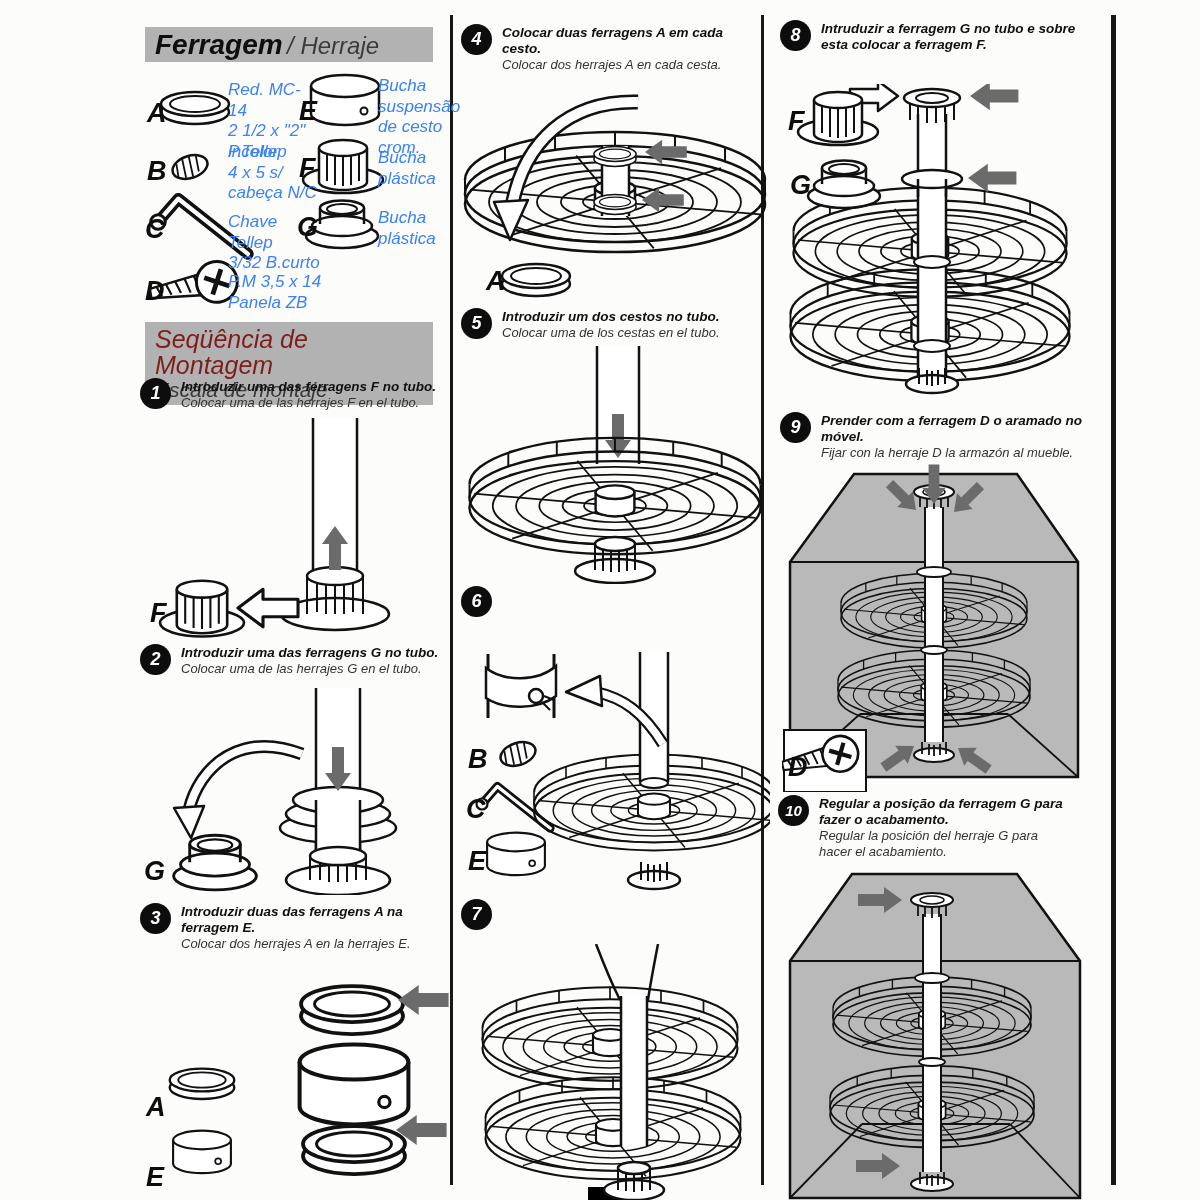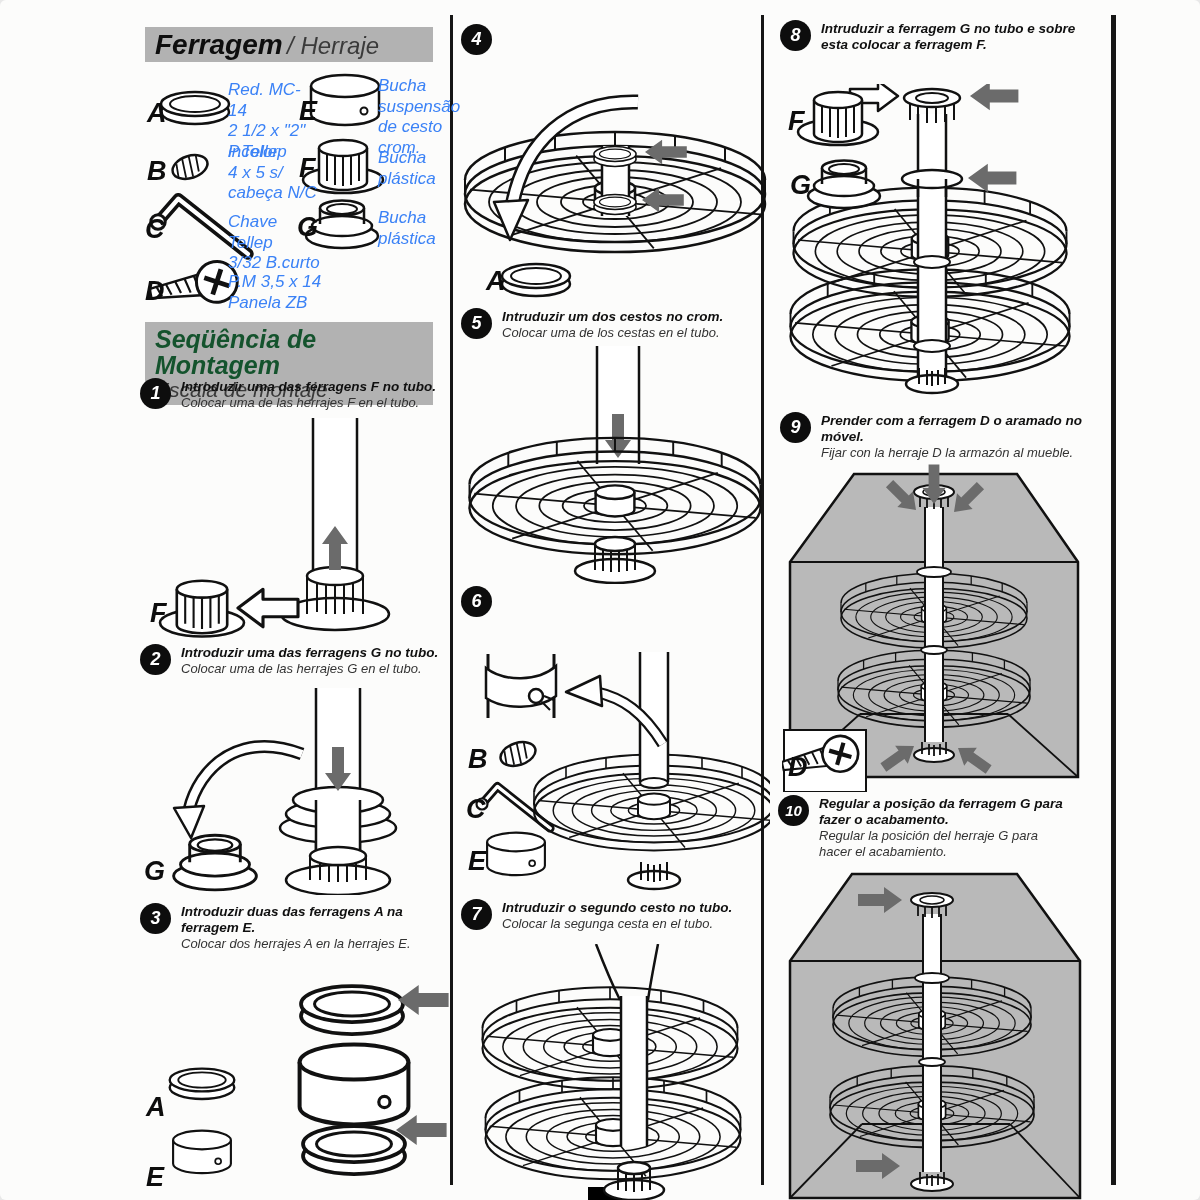--- a/index.html
+++ b/index.html
@@ -1,23 +1,23 @@
 <!DOCTYPE html>
 <html><head>
 <meta charset="utf-8">
 <style>
   html,body{margin:0;padding:0;background:#e8e8e8;}
   .page{position:relative;width:1200px;height:1200px;background:#fcfcfb;overflow:hidden;
-        font-family:"Liberation Sans", sans-serif;color:#161616;margin:0 auto;border-radius:6px;}
+        font-family:"Liberation Sans", sans-serif;color:#161616;margin:0 auto;}
   .abs{position:absolute;}
   .vline{position:absolute;background:#161616;}
   .grayhdr{position:absolute;background:#b2b2b2;font-style:italic;line-height:1.05;}
   .hdr-pt{font-weight:bold;font-size:28px;color:#0e0e0e;display:inline;}
   .hdr-es{font-weight:normal;font-size:24px;color:#3a3a3a;display:inline;}
-  .seq-pt{font-weight:bold;font-size:25px;color:#14532d;}
+  .seq-pt{font-weight:normal;font-size:25px;color:#7f1d1d;}
   .seq-es{font-weight:normal;font-size:21px;color:#3a3a3a;}
   .step{position:absolute;display:flex;align-items:flex-start;}
   .stepnum{flex:0 0 31px;width:31px;height:31px;border-radius:50%;background:#0d0d0d;color:#fff;
            font-weight:bold;font-style:italic;font-size:18px;display:flex;align-items:center;justify-content:center;}
   .steptxt{margin-left:10px;padding-top:1px;}
   .pt{font-weight:bold;font-style:italic;font-size:13.5px;line-height:1.2;color:#101010;white-space:pre-line;}
   .es{font-style:italic;font-size:13px;line-height:1.2;color:#333;white-space:pre-line;}
   .biglabel{position:absolute;font-weight:800;font-style:italic;font-size:27px;color:#0d0d0d;}
   .partdesc{position:absolute;font-style:italic;font-weight:500;font-size:17px;line-height:1.22;
             color:#3b82f6;white-space:pre-line;}
@@ -162,37 +162,37 @@
   <div class="step" style="left:140px;top:903px;width:305px;">
     <div class="stepnum">3</div>
     <div class="steptxt">
         <div class="pt">Introduzir duas das ferragens A na
 ferragem E.</div>
         <div class="es">Colocar dos herrajes A en la herrajes E.</div>
       </div>
   </div>
   <div class="step" style="left:461px;top:24px;width:300px;">
     <div class="stepnum">4</div>
+    <div class="steptxt">
+        <div class="pt">Colocar duas ferragens A em cada cesto.</div>
+        <div class="es">Colocar dos herrajes A en cada cesta.</div>
+      </div>
   </div>
   <div class="step" style="left:461px;top:308px;width:300px;">
     <div class="stepnum">5</div>
     <div class="steptxt">
-        <div class="pt">Intruduzir um dos cestos no crom.</div>
+        <div class="pt">Introduzir um dos cestos no tubo.</div>
         <div class="es">Colocar uma de los cestas en el tubo.</div>
       </div>
   </div>
   <div class="step" style="left:461px;top:586px;width:300px;">
     <div class="stepnum">6</div>
   </div>
   <div class="step" style="left:461px;top:899px;width:300px;">
     <div class="stepnum">7</div>
-    <div class="steptxt">
-        <div class="pt">Intruduzir o segundo cesto no tubo.</div>
-        <div class="es">Colocar la segunga cesta en el tubo.</div>
-      </div>
   </div>
   <div class="step" style="left:780px;top:20px;width:326px;">
     <div class="stepnum">8</div>
     <div class="steptxt">
         <div class="pt">Intruduzir a ferragem G no tubo e sobre
 esta colocar a ferragem F.</div>
       </div>
   </div>
   <div class="step" style="left:780px;top:412px;width:326px;">
     <div class="stepnum">9</div>

